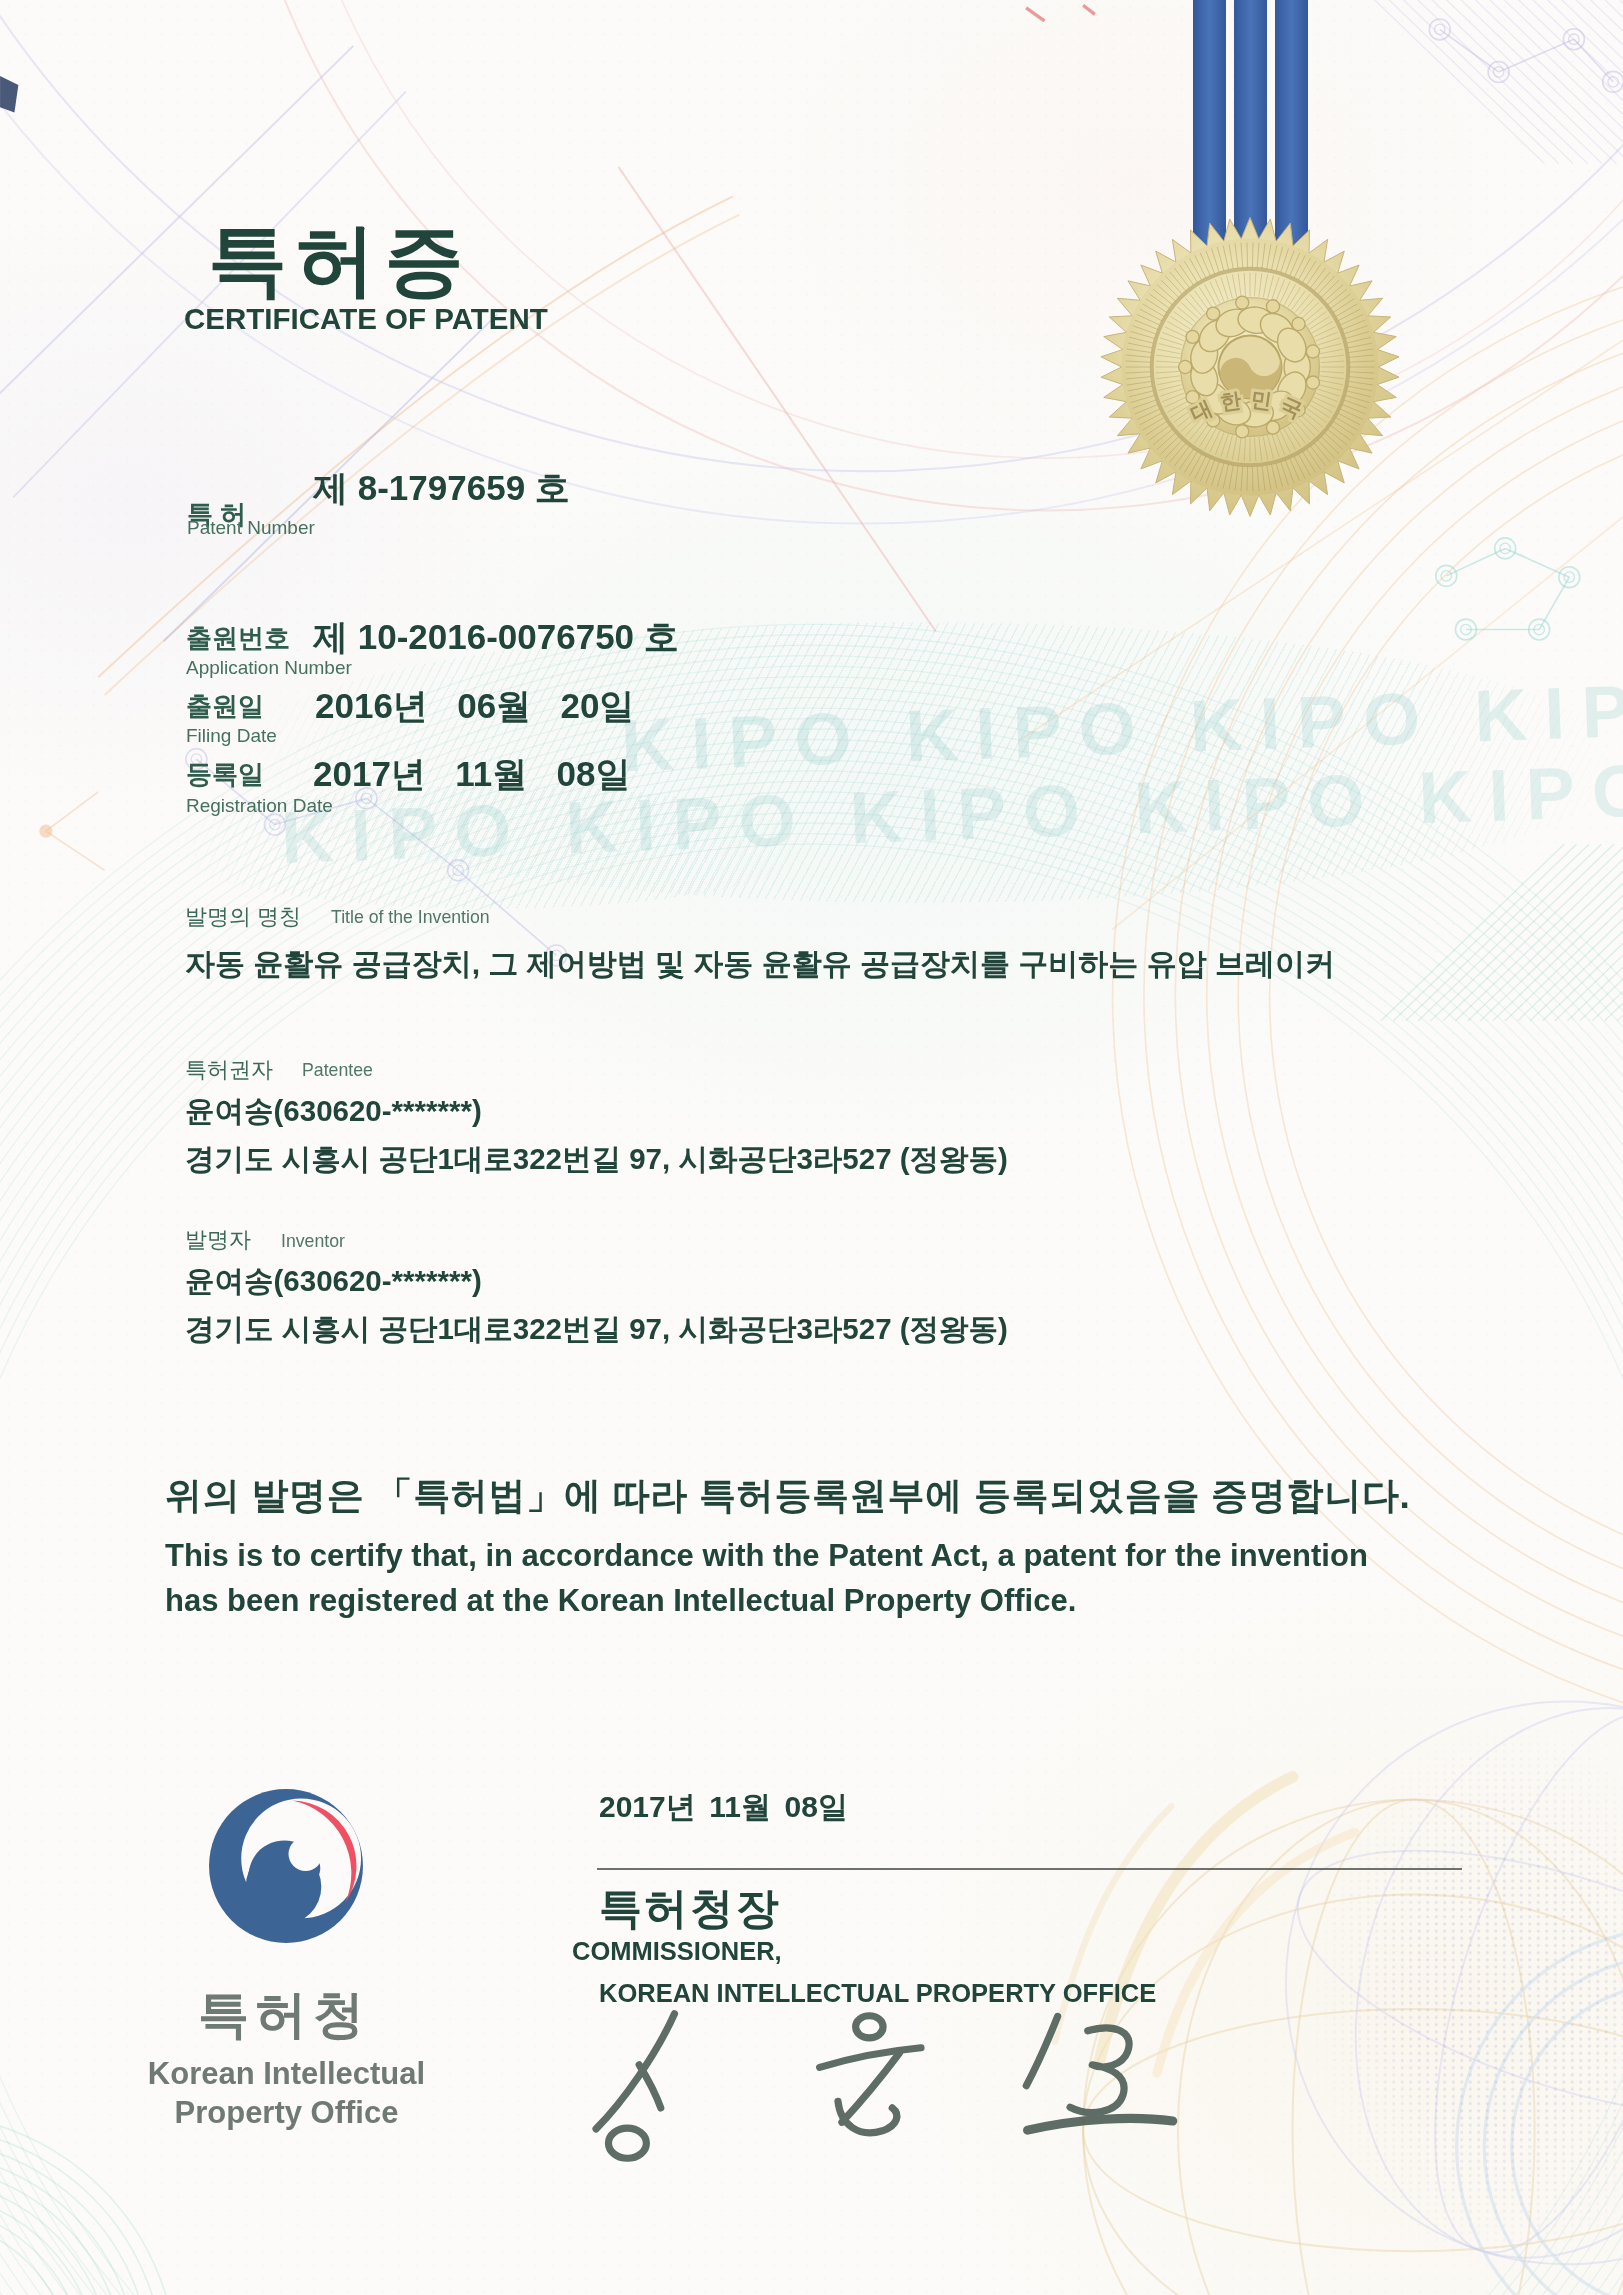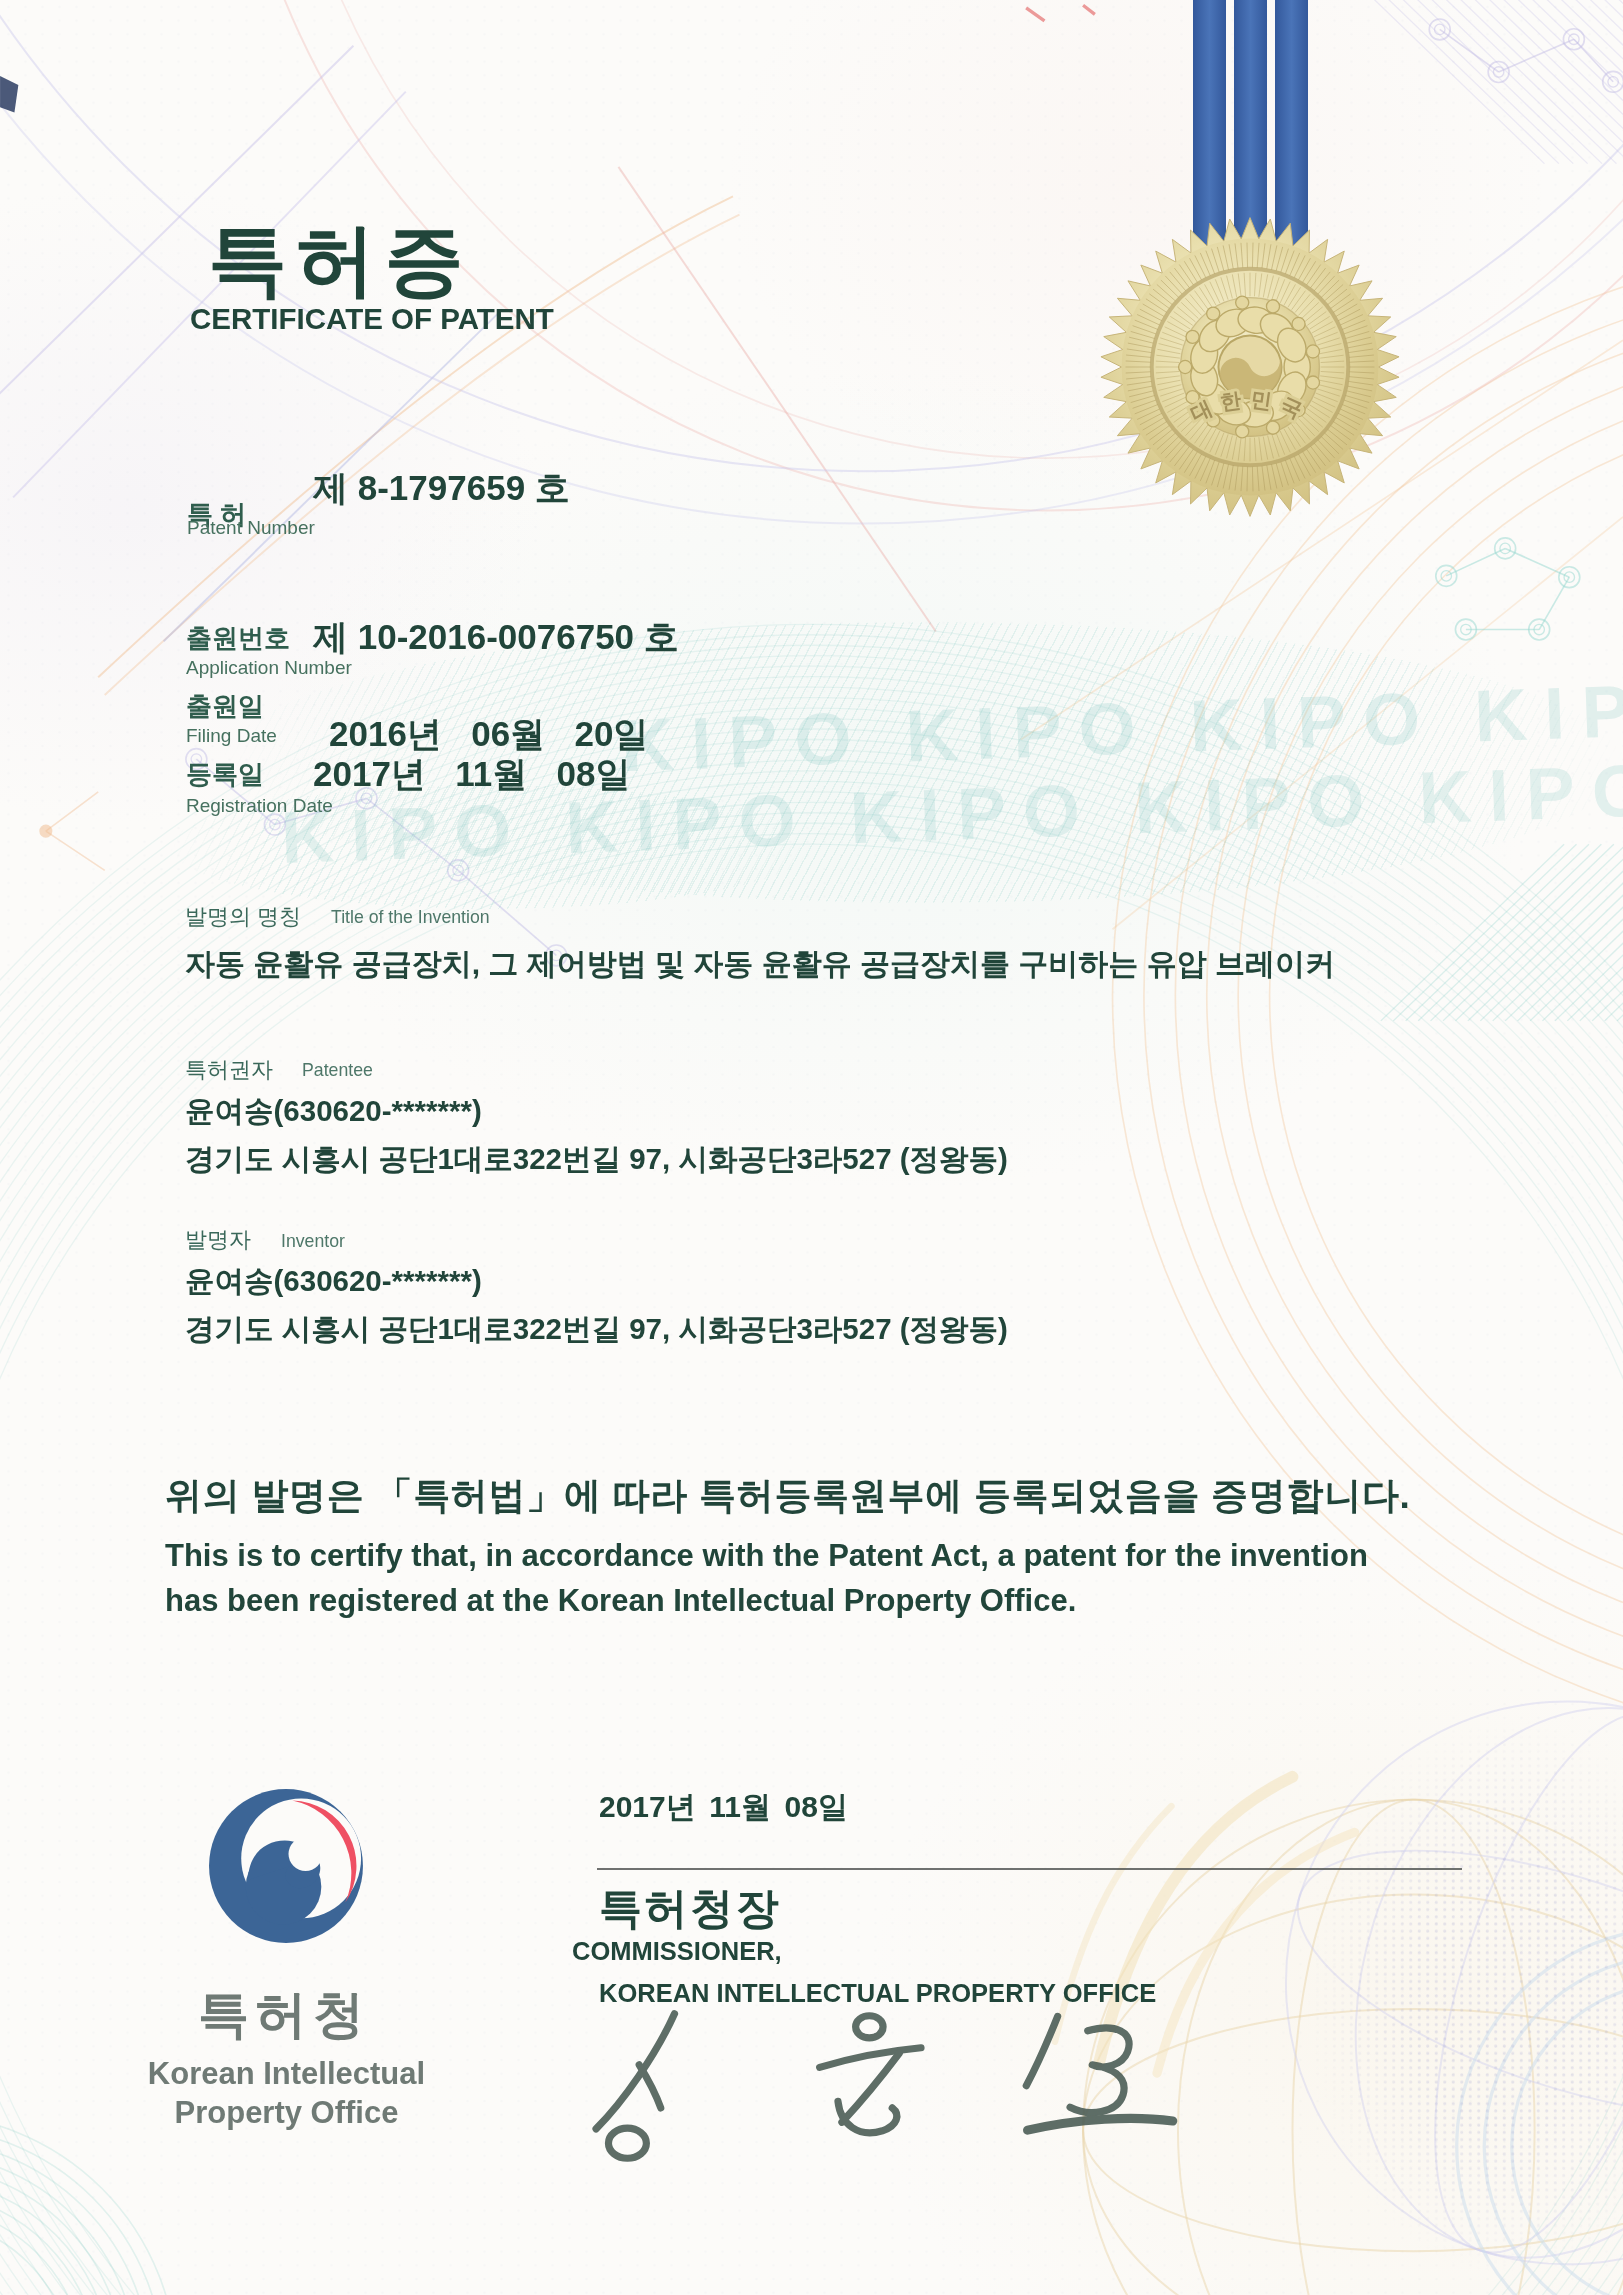--- a/index.html
+++ b/index.html
@@ -513,33 +513,33 @@
           <path d="M184,232 a24,24 0 0 1 48,0 a24,24 0 1 0 48,0 a48,48 0 0 1 -96,0 z" fill="#c6b372" opacity="0.9"></path>
         </g>
       </g>
       <g id="medalGen"></g>
     <text font-size="32" font-weight="bold" letter-spacing="12" fill="#a3905a" stroke="#dccf96" stroke-width="9" paint-order="stroke">
       <textPath href="#insArc" startOffset="50%" text-anchor="middle">대한민국</textPath>
     </text>
   </svg>
 
   <div class="txt title-ko" style="left:208px; top:208px;">특허증</div>
-  <div class="txt title-en" style="left:190px; top:302px;">CERTIFICATE OF PATENT</div>
+  <div class="txt title-en" style="left:184px; top:302px;">CERTIFICATE OF PATENT</div>
 
   <div class="txt lab-ko" style="left:187px; top:473px;margin-top:24px;">특 허</div>
   <div class="txt lab-en" style="left:187px; top:517px;">Patent Number</div>
   <div class="txt val" style="left:313px; top:465px;">제 8-1797659 호</div>
 
   <div class="txt lab-ko" style="left:186px; top:621px;">출원번호</div>
   <div class="txt lab-en" style="left:186px; top:657px;">Application Number</div>
   <div class="txt val" style="left:313px; top:614px;">제 10-2016-0076750 호</div>
 
   <div class="txt lab-ko" style="left:186px; top:689px;">출원일</div>
   <div class="txt lab-en" style="left:186px; top:725px;">Filing Date</div>
-  <div class="txt val date" style="left:329px; top:683px;margin-top:28px;">2016년 06월 20일</div>
+  <div class="txt val date" style="left:315px; top:683px;">2016년 06월 20일</div>
 
   <div class="txt lab-ko" style="left:186px; top:757px;">등록일</div>
   <div class="txt lab-en" style="left:186px; top:795px;">Registration Date</div>
   <div class="txt val date" style="left:313px; top:751px;">2017년 11월 08일</div>
 
   <div class="txt sec-ko" style="left:185px; top:902px;">발명의 명칭</div>
   <div class="txt sec-en" style="left:331px; top:907px;">Title of the Invention</div>
   <div class="txt" style="left:185px; top:944px; font-size:30px; font-weight:700;">자동 윤활유 공급장치, 그 제어방법 및 자동 윤활유 공급장치를 구비하는 유압 브레이커</div>
 
   <div class="txt sec-ko" style="left:185px; top:1055px;">특허권자</div>

